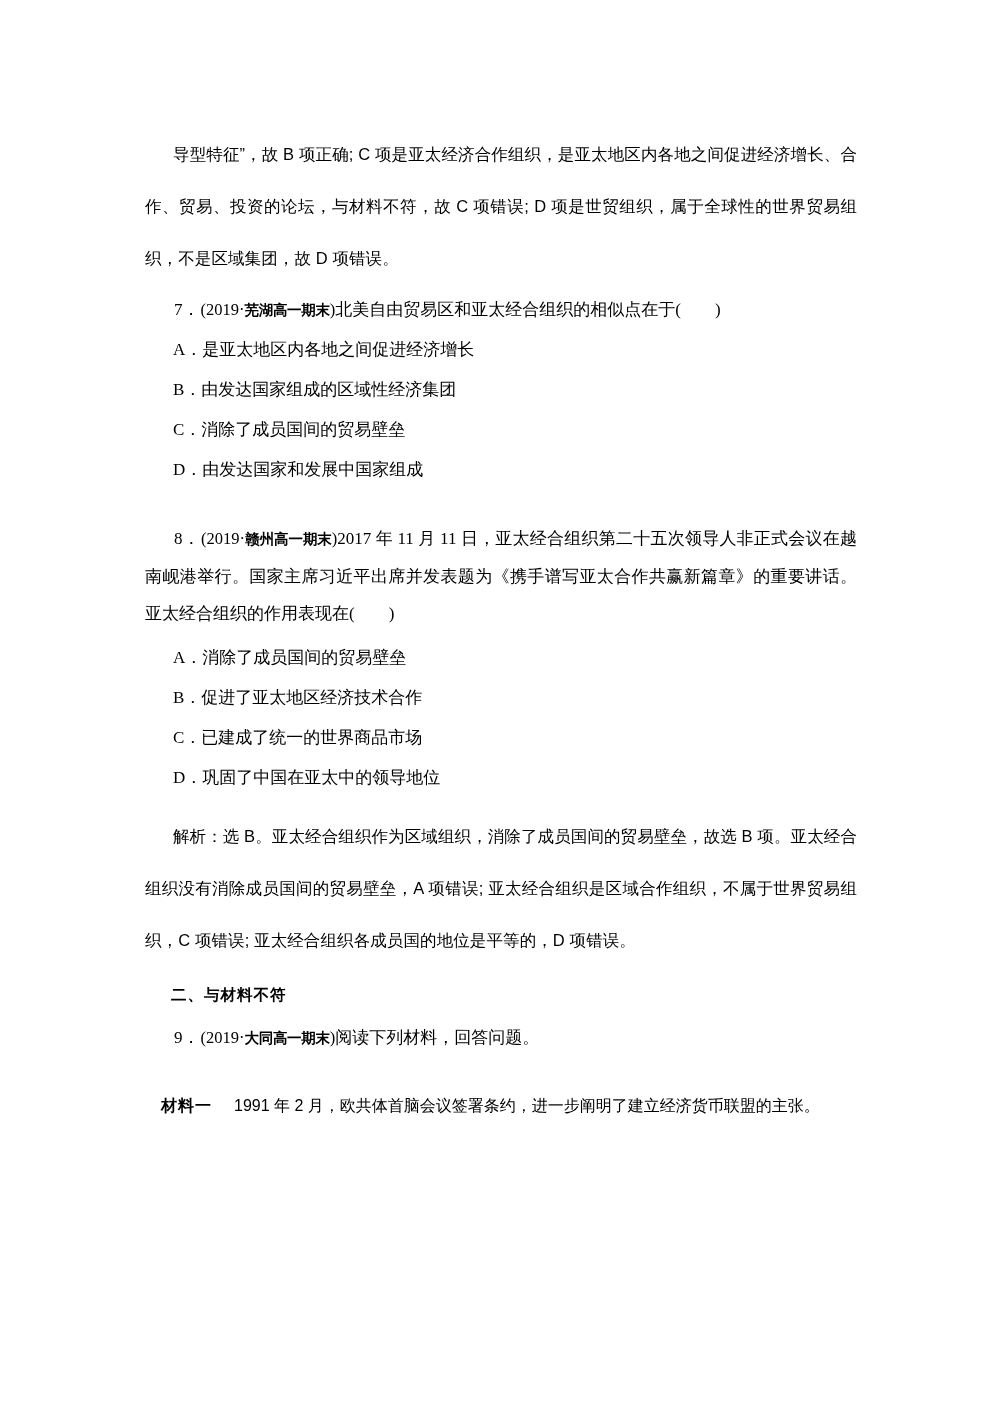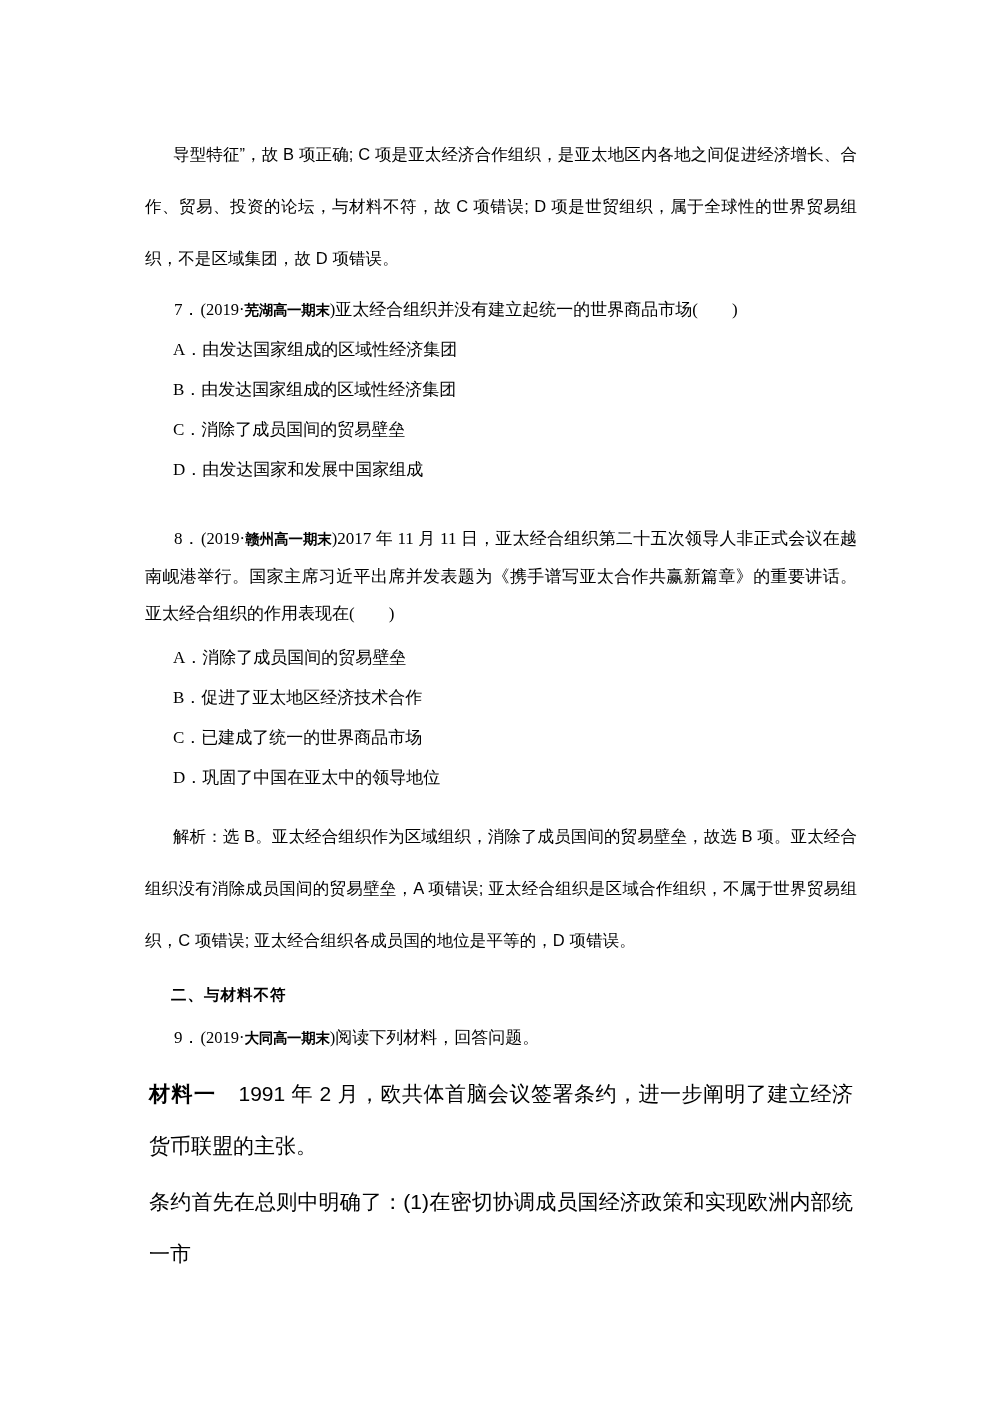--- a/index.html
+++ b/index.html
@@ -66,25 +66,25 @@
     font-size: 15.5px;
     line-height: 34px;
     margin: 0;
     text-indent: 26px;
     letter-spacing: 1px;
   }
 
   
   .material {
     font-family: "Liberation Sans", "DejaVu Sans", sans-serif;
-    font-size: 21px;
+    font-size: 16px;
     line-height: 52px;
     text-align: justify;
     text-justify: inter-ideograph;
-    margin: 4px;
+    margin: 16px;
   }
   .material-label {
     font-family: "Liberation Sans", "DejaVu Sans", sans-serif;
     font-weight: bold;
     letter-spacing: 1px;
   }
   .material-gap { display: inline-block; width: 22px; }
 
   
   .lat {
@@ -121,24 +121,24 @@
 <body>
 
 <div class="page">
   <div class="content">
 
     <p class="prose indent blk">导型特征”，故 B 项正确; C 项是亚太经济合作组织，是亚太地区内各地之间促进经济增长、合作、贸易、投资的论坛，与材料不符，故 C 项错误; D 项是世贸组织，属于全球性的世界贸易组织，不是区域集团，故 D 项错误。</p>
 
     <div class="gap-sm"></div>
 
     <p class="serif indent blk">
-      <span class="lat">7．</span><span class="srcnum">(2019·</span><span class="src">芜湖高一期末</span><span class="srcnum">)</span><span>亚太经合组织并没有建立起统一的世界商品市场(</span><span class="blank"></span><span>)</span>
+      <span class="lat">7．</span><span class="srcnum">(2019·</span><span class="src">芜湖高一期末</span><span class="srcnum">)</span><span>北美自由贸易区和亚太经合组织的相似点在于(</span><span class="blank"></span><span>)</span>
     </p>
 
-    <p class="serif indent opt blk">A．由发达国家组成的区域性经济集团</p>
+    <p class="serif indent opt blk">A．是亚太地区内各地之间促进经济增长</p>
     <p class="serif indent opt blk">B．由发达国家组成的区域性经济集团</p>
     <p class="serif indent opt blk">C．消除了成员国间的贸易壁垒</p>
     <p class="serif indent opt blk">D．由发达国家和发展中国家组成</p>
 
     <div class="gap-md"></div>
 
 
     <div class="gap-lg"></div>
 
     <p class="serif tight indent blk">
@@ -165,16 +165,15 @@
     <p class="serif indent blk">
       <span class="lat">9．</span><span class="srcnum">(2019·</span><span class="src">大同高一期末</span><span class="srcnum">)</span><span>阅读下列材料，回答问题。</span>
     </p>
 
     <div class="gap-sm"></div>
 
     <p class="material blk">
       <span class="material-label">材料一</span><span class="material-gap"></span><span>1991 年 2 月，欧共体首脑会议签署条约，进一步阐明了建立经济货币联盟的主张。</span>
     </p>
 
-    <p class="material blk">条约首先在总则中明确了：(1)在密切协调成员国经济政策和实现欧洲内部统一市</p>
 
   </div>
 </div>
 
 </body></html>

